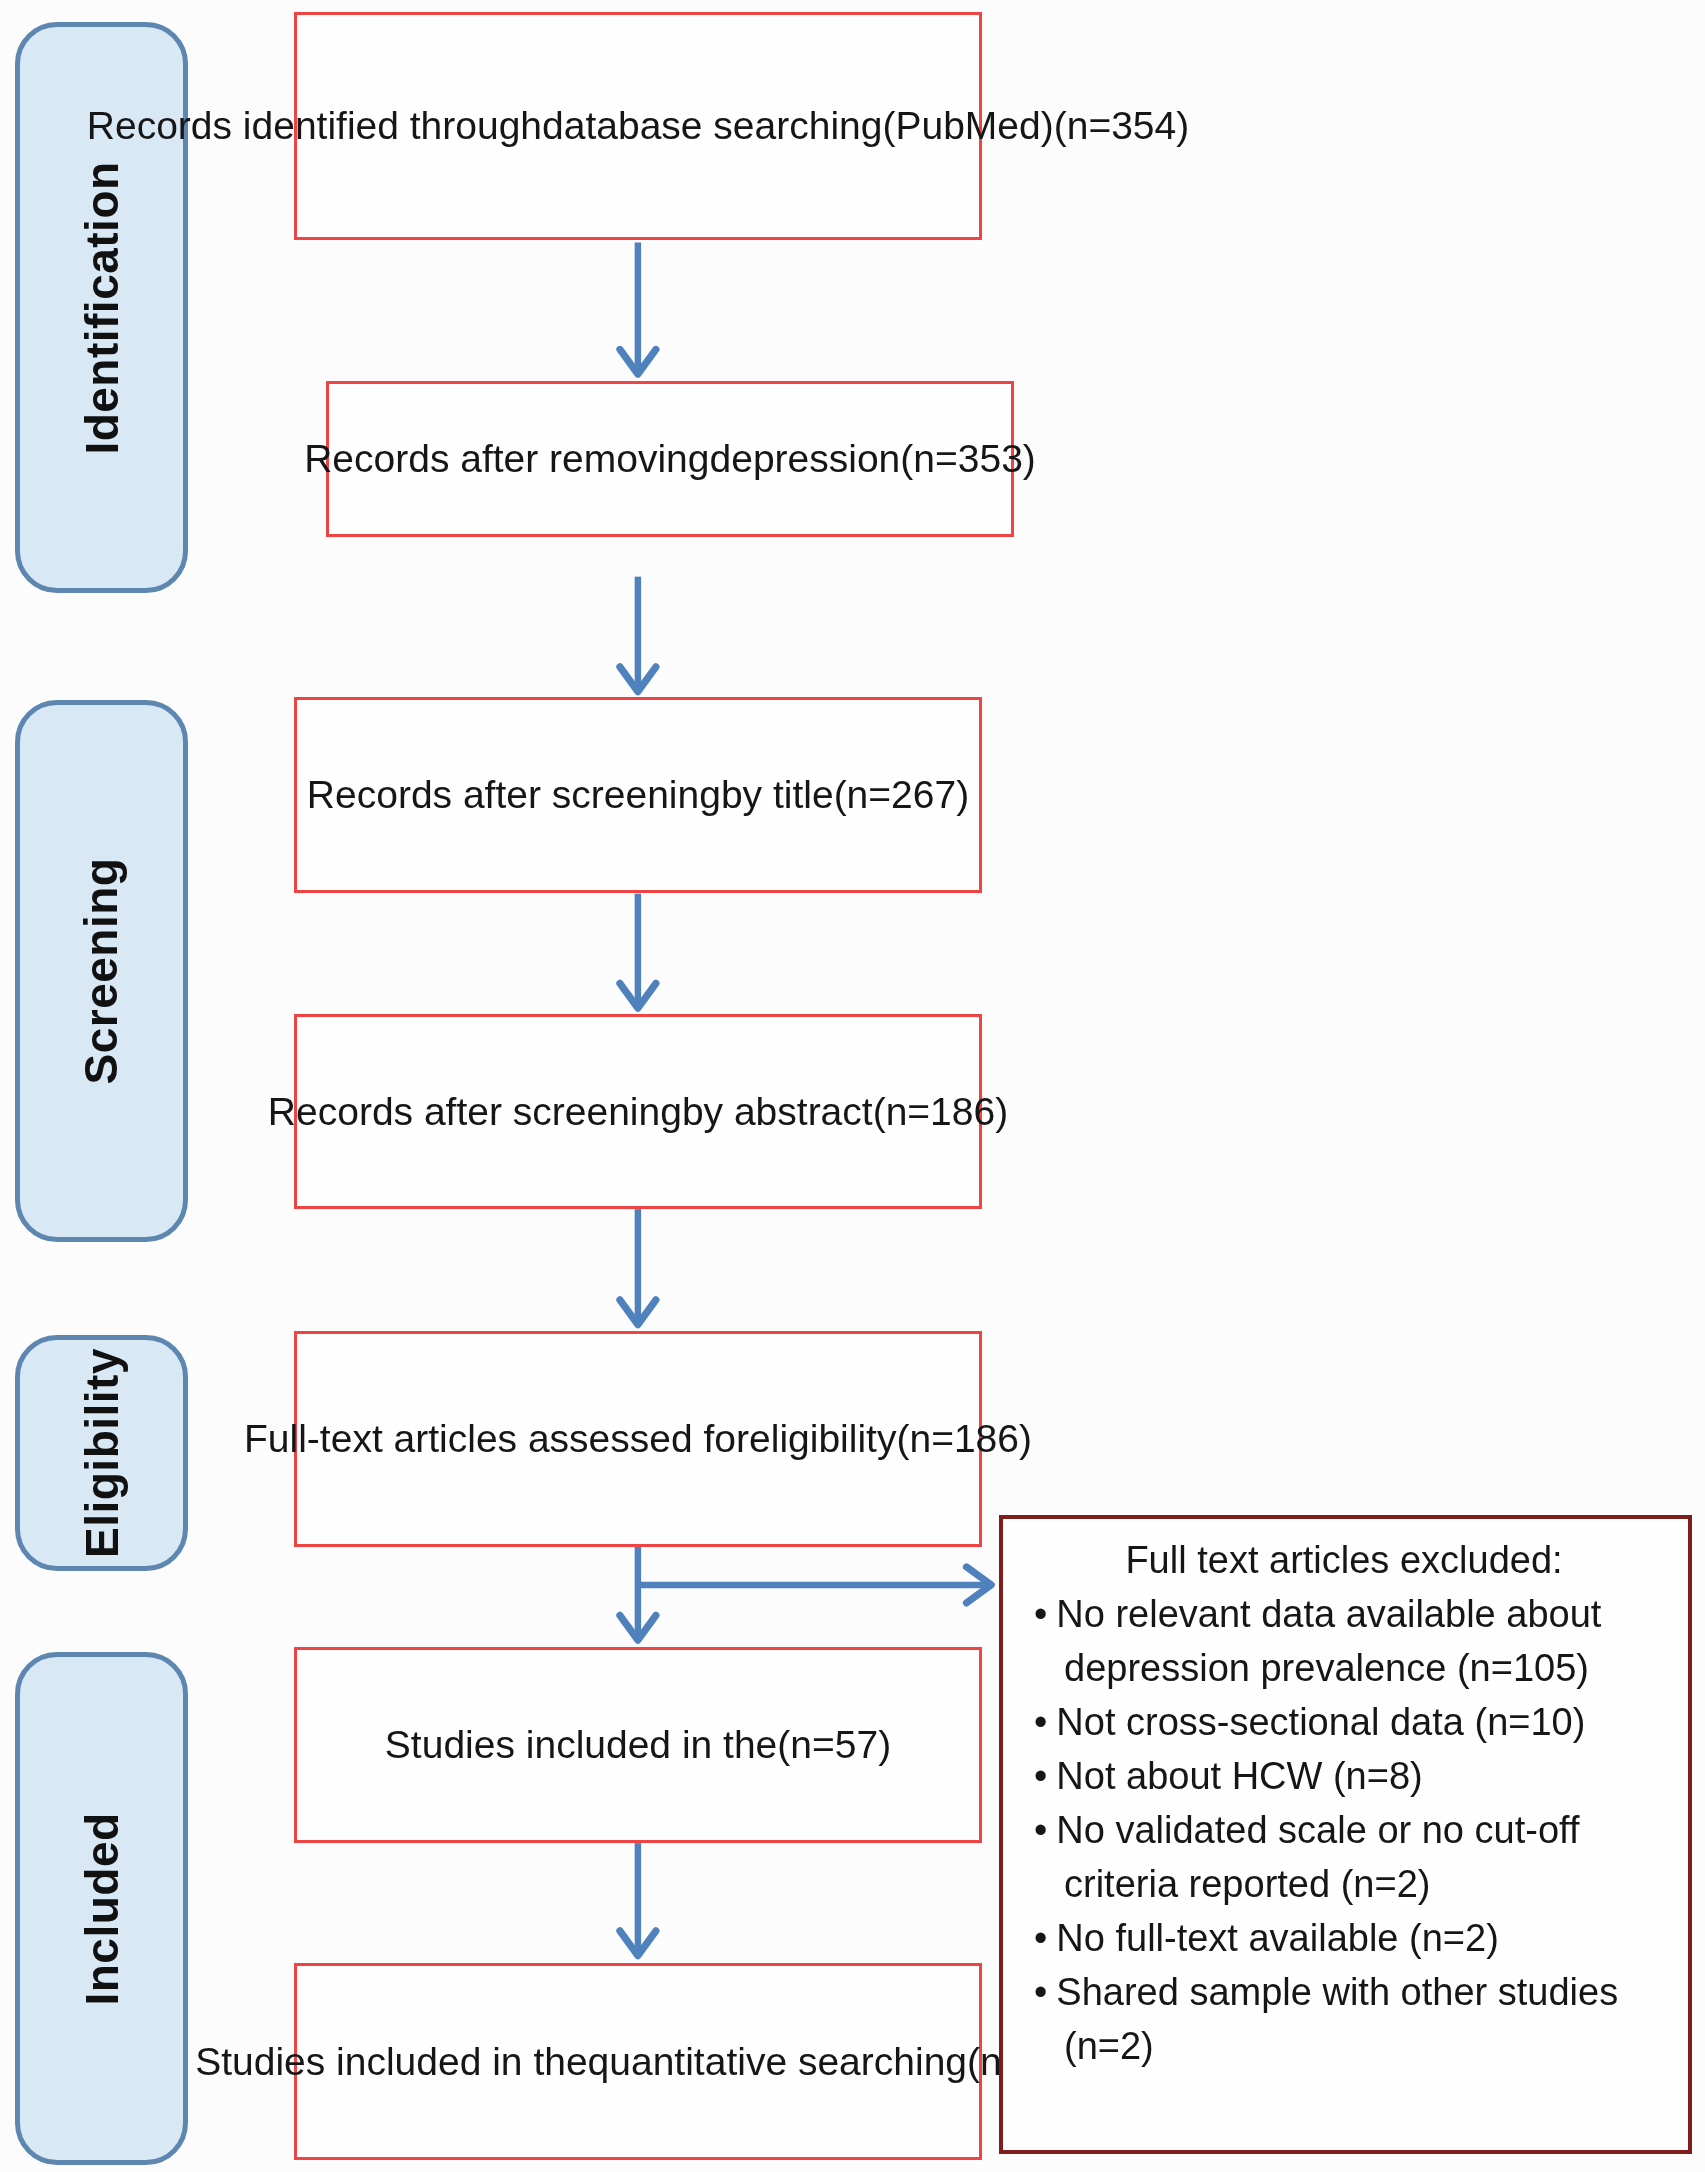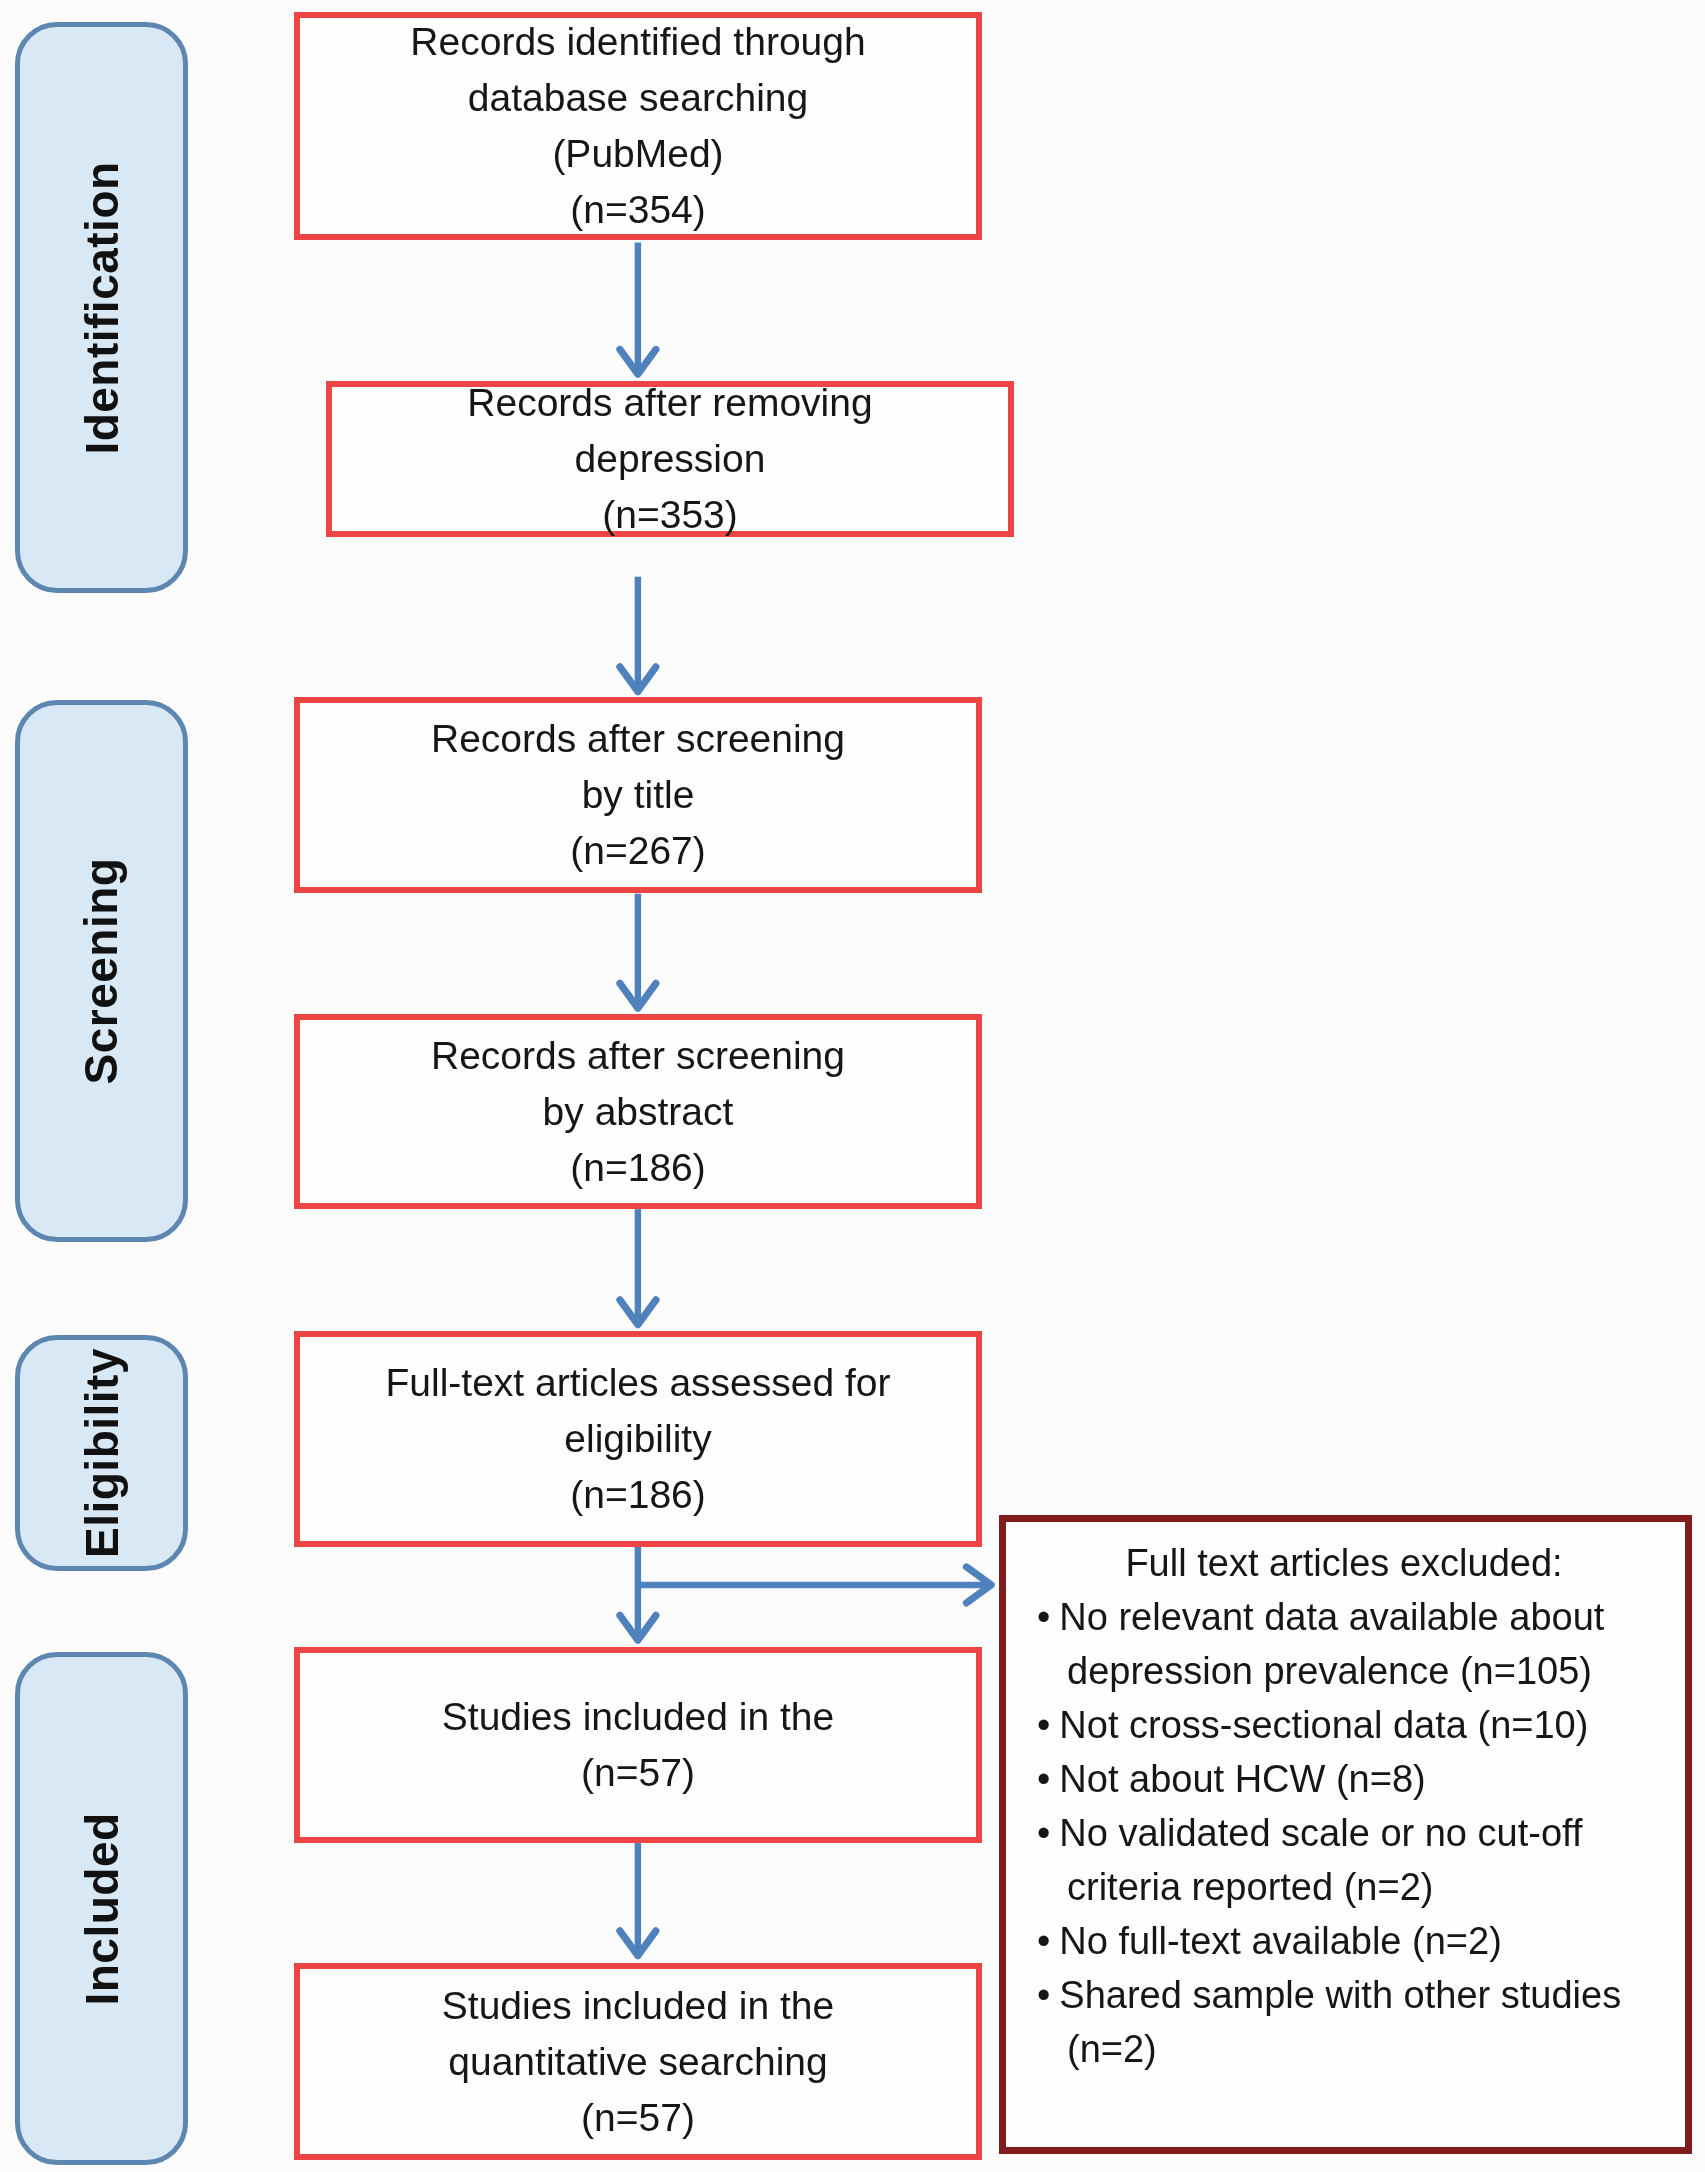--- a/index.html
+++ b/index.html
@@ -16,24 +16,24 @@
     position: absolute;
     left: 0; top: 0;
     z-index: 1;
     pointer-events: none;
   }
   .flow-box {
     position: absolute;
     left: 294px;
     width: 688px;
     background: #fefefe;
-    border: 6px solid #ef4444;
+    border: 3px solid #ef4444;
     box-sizing: border-box;
     display: flex;
-    flex-direction: column;
+    flex-direction: row;
     justify-content: center;
     align-items: center;
     text-align: center;
     font-size: 39px;
     line-height: 56px;
     z-index: 2;
   }
   .box-line { white-space: nowrap; }
   .stage {
     position: absolute;
@@ -56,21 +56,21 @@
     letter-spacing: 0.5px;
     color: #111;
   }
   .excluded {
     position: absolute;
     left: 999px;
     top: 1515px;
     width: 693px;
     height: 639px;
     background: #fefefe;
-    border: 7px solid #7f1d1d;
+    border: 4px solid #7f1d1d;
     box-sizing: border-box;
     padding: 14px 18px 10px 15px;
     font-size: 38px;
     line-height: 54px;
     z-index: 2;
   }
   .excluded-title, .excluded-count { text-align: center; }
   .reason {
     padding-left: 46px;
     text-indent: -30px;

